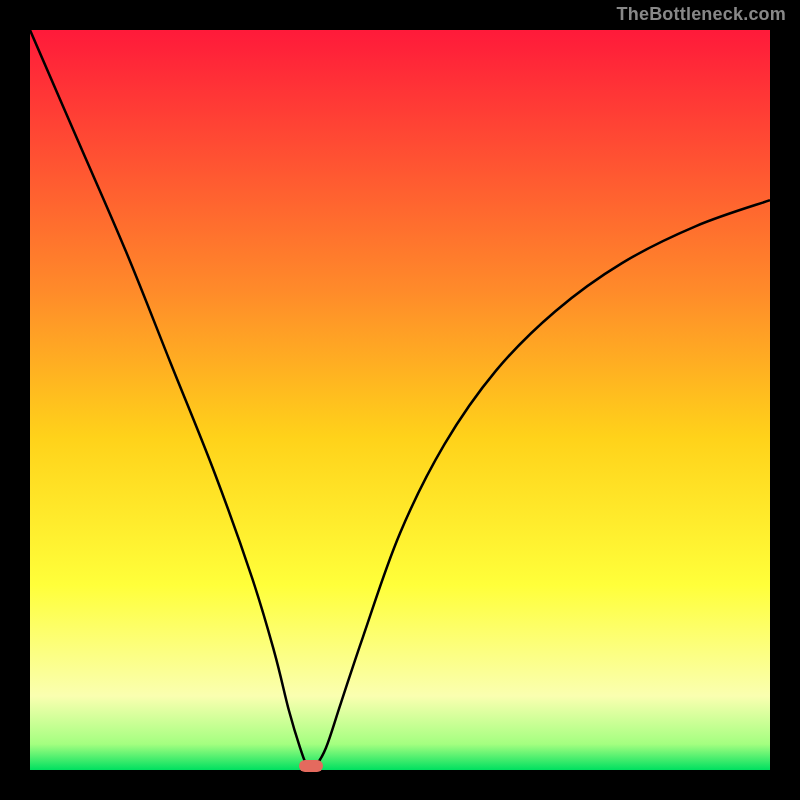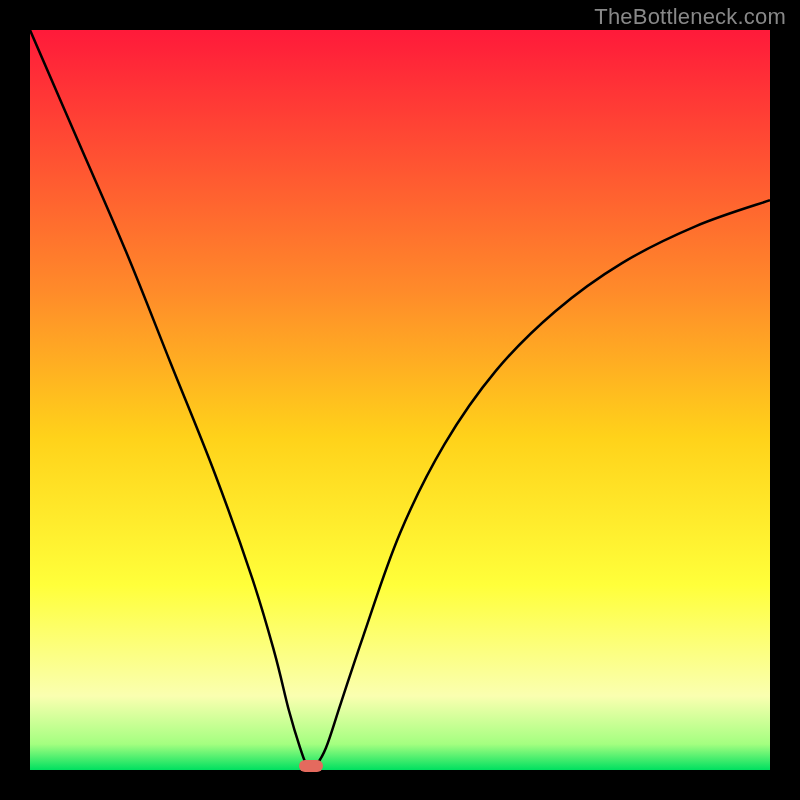--- a/index.html
+++ b/index.html
@@ -14,22 +14,22 @@
   .frame {
     position: absolute;
     inset: 0;
     background: #000;
   }
   .watermark {
     position: absolute;
     top: 4px;
     right: 14px;
     color: #888;
-    font-size: 22px;
-    font-weight: 400;
+    font-size: 18px;
+    font-weight: 700;
     letter-spacing: 0.2px;
     z-index: 20;
   }
   .plot-wrap {
     position: absolute;
     left: 30px;
     top: 30px;
     width: 740px;
     height: 740px;
   }

